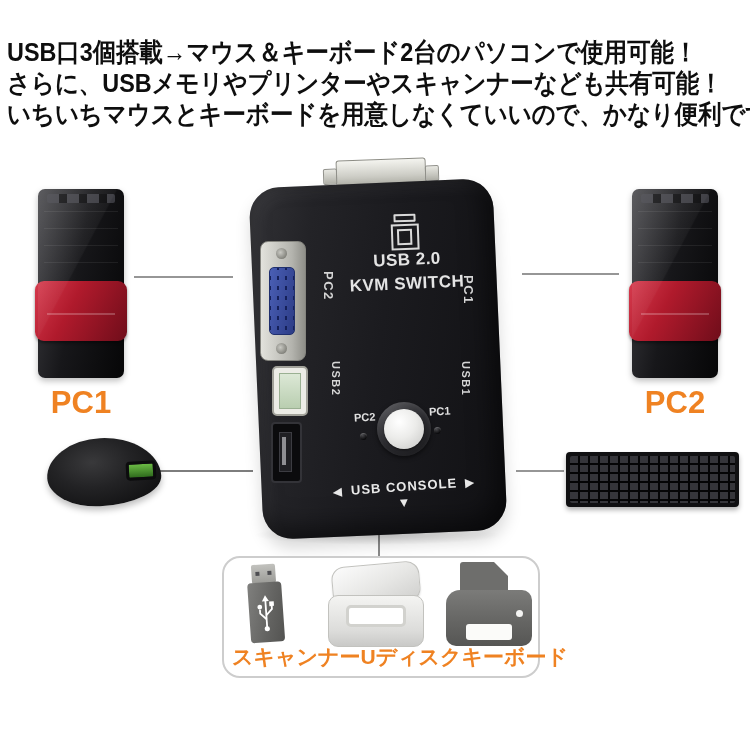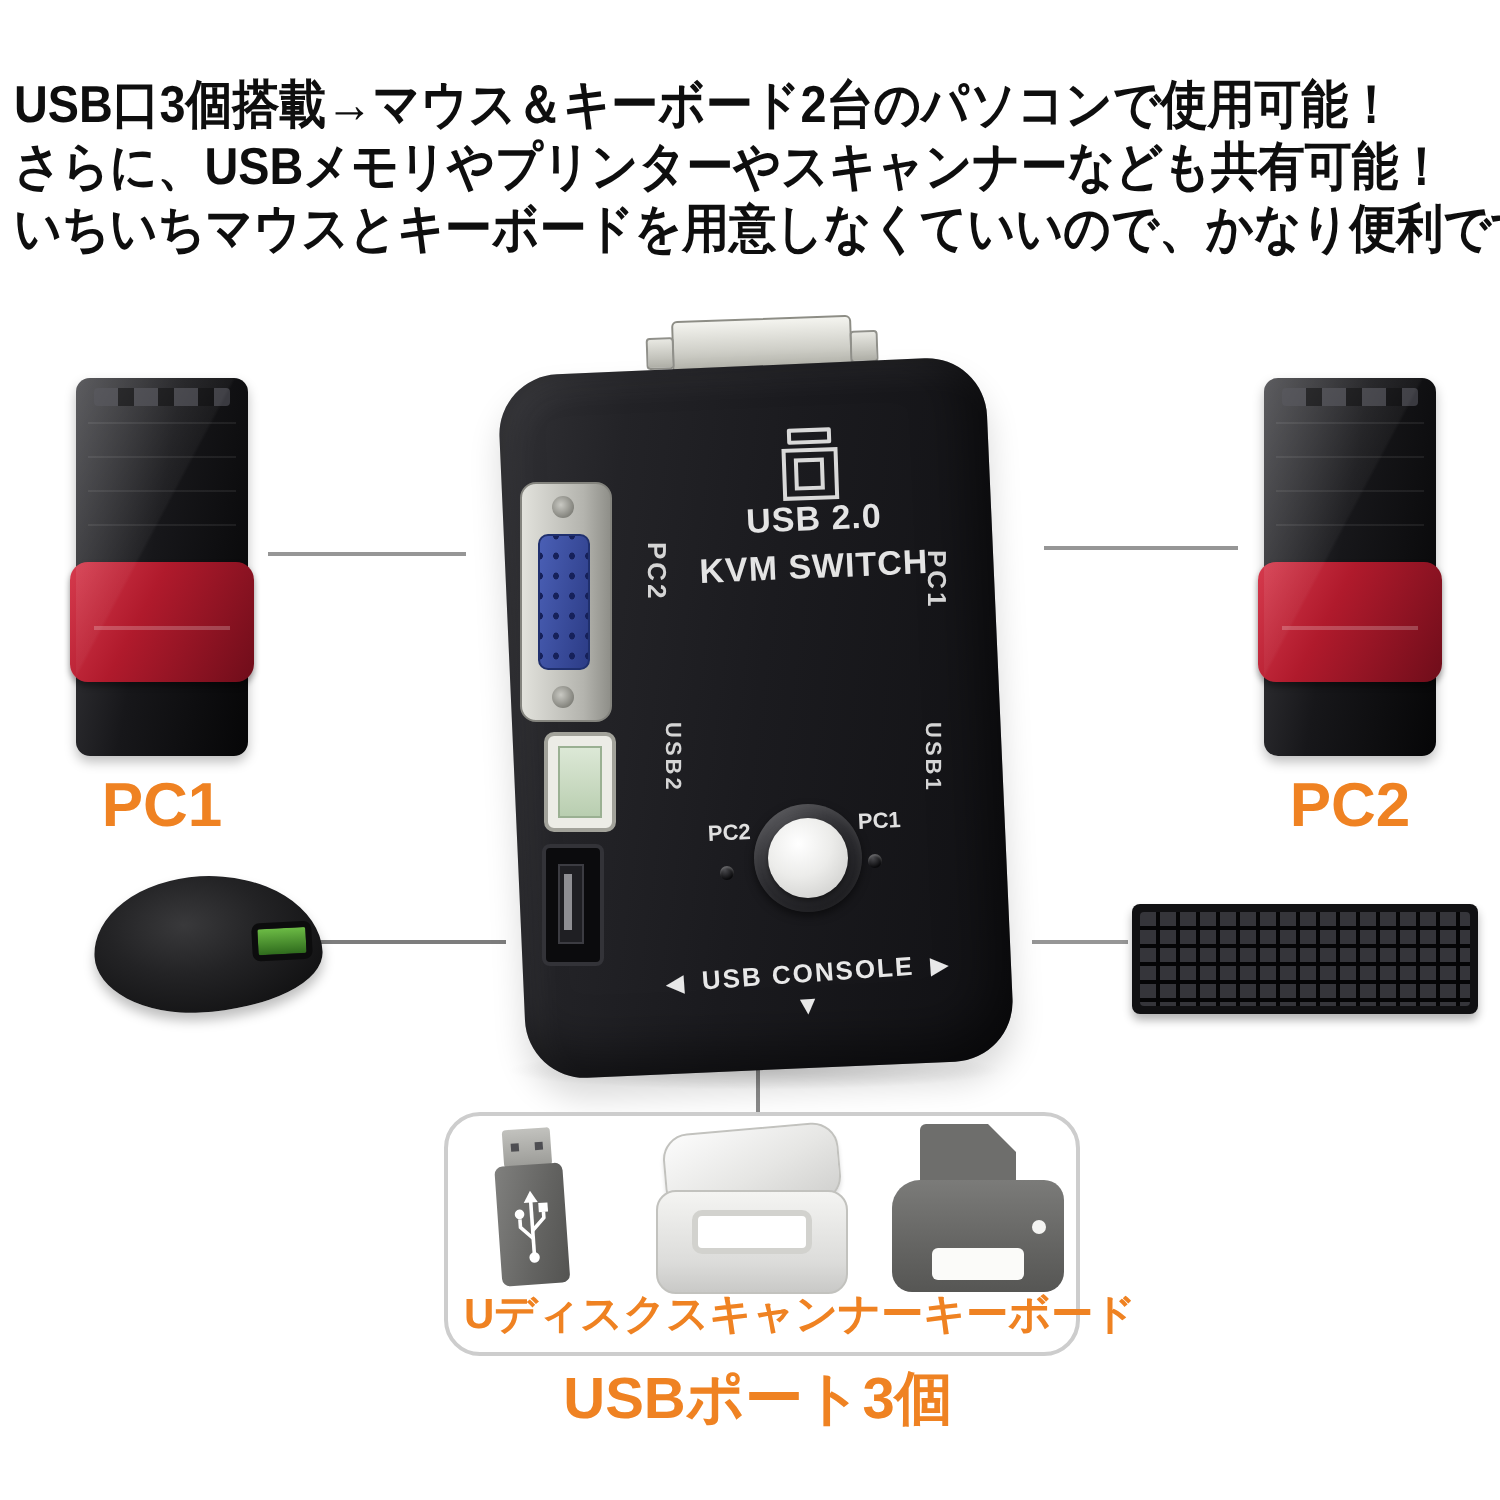--- a/index.html
+++ b/index.html
@@ -248,20 +248,19 @@
       </div>
     </div>
     <div class="prn">
       <div class="prn-top"></div>
       <div class="prn-body">
         <div class="prn-dot"></div>
         <div class="prn-slot"></div>
       </div>
     </div>
     <div class="usbbox-labels">
+      <span>スキャンナー</span>
       <span>Uディスク</span>
-      <span>スキャンナー</span>
       <span>キーボード</span>
     </div>
   </div>
-  <div class="olabel caption">USBポート3個</div>
 
 </div>
 
 </body></html>

